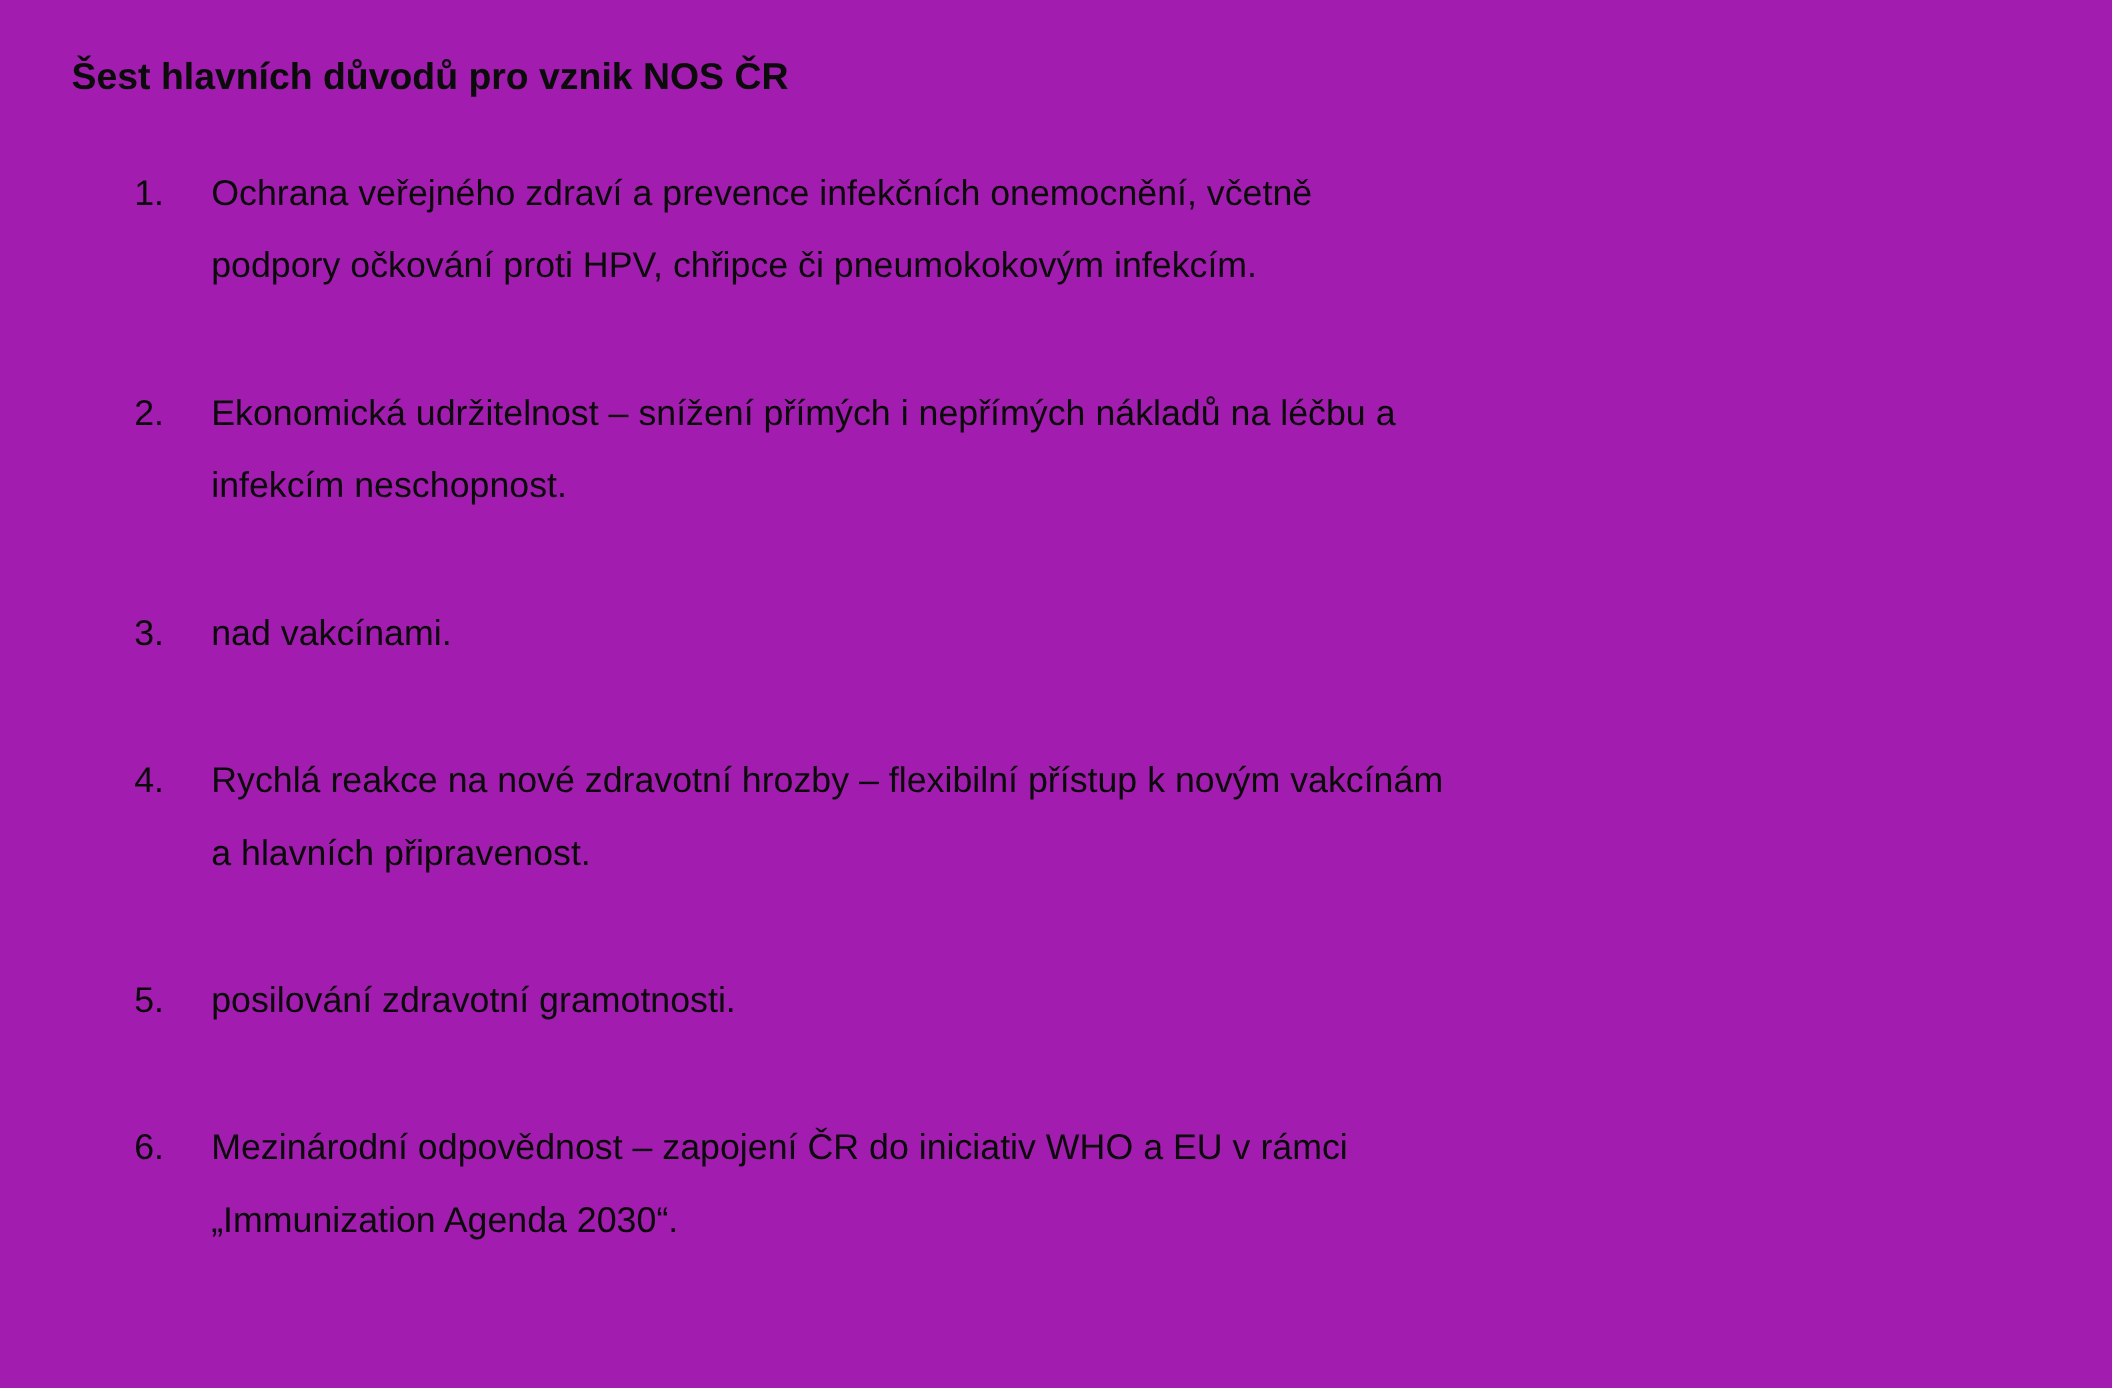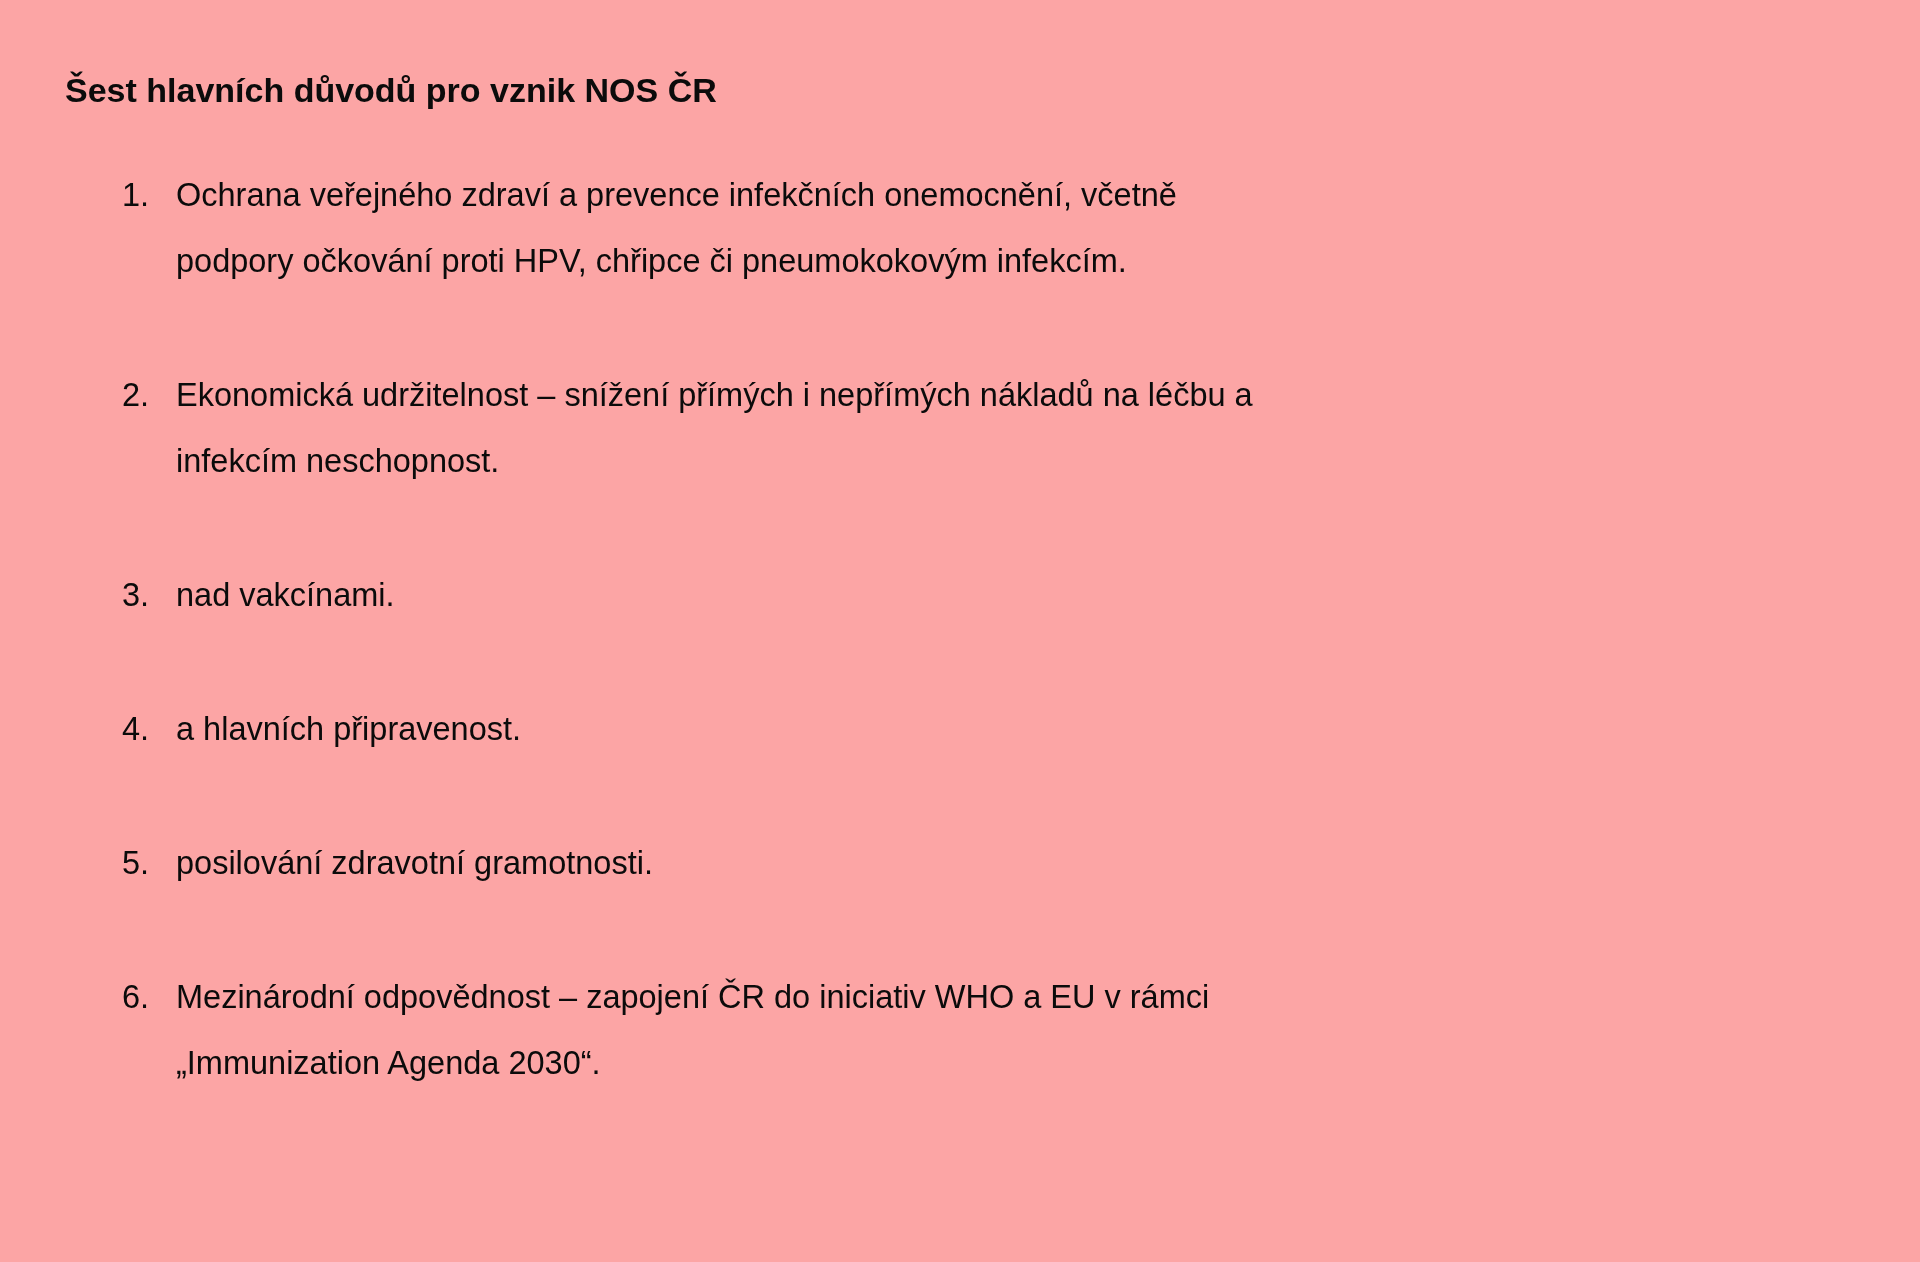--- a/index.html
+++ b/index.html
@@ -12,22 +12,22 @@
     height: 1262px;
     overflow: hidden;
     font-family: "Liberation Sans", "DejaVu Sans", sans-serif;
     color: #0b0b0b;
     -webkit-font-smoothing: antialiased;
   }
   .doc {
     box-sizing: border-box;
     width: 1920px;
     height: 1262px;
-    padding: 68px 40px 0 65px;
-    background: #fca5a5;
+    padding: 48px 40px 0 65px;
+    background: #a21caf;
   }
   .doc-title {
     font-size: 34px;
     font-weight: 700;
     line-height: 44px;
     margin: 0 0 50px 0;
     color: #0b0b0b;
   }
   .num-list {
     margin-left: 57px;
@@ -41,20 +41,21 @@
   }
   .list-item:last-child {
     margin-bottom: 0;
   }
   .item-number {
     flex: 0 0 54px;
     width: 54px;
   }
   .item-text {
     flex: 1 1 auto;
+    margin-left: 16px;
   }
   .item-line {
     display: block;
     white-space: nowrap;
   }
 </style>
 </head>
 <body>
 
 <div class="doc">
@@ -82,20 +83,21 @@
     <div class="list-item">
       <span class="item-number">3.</span>
       <span class="item-text">
         <span class="item-line">nad vakcínami.</span>
       </span>
     </div>
 
     <div class="list-item">
       <span class="item-number">4.</span>
       <span class="item-text">
+        <span class="item-line">Rychlá reakce na nové zdravotní hrozby – flexibilní přístup k novým vakcínám</span>
         <span class="item-line">a hlavních připravenost.</span>
       </span>
     </div>
 
     <div class="list-item">
       <span class="item-number">5.</span>
       <span class="item-text">
         <span class="item-line">posilování zdravotní gramotnosti.</span>
       </span>
     </div>

